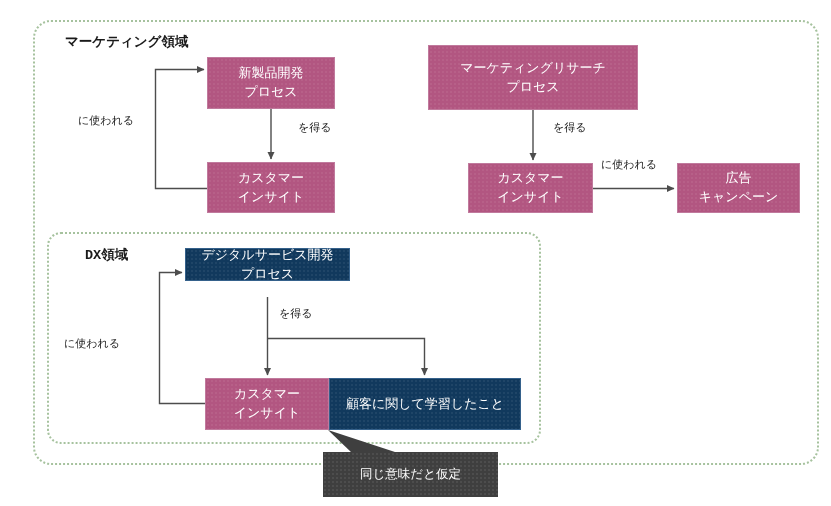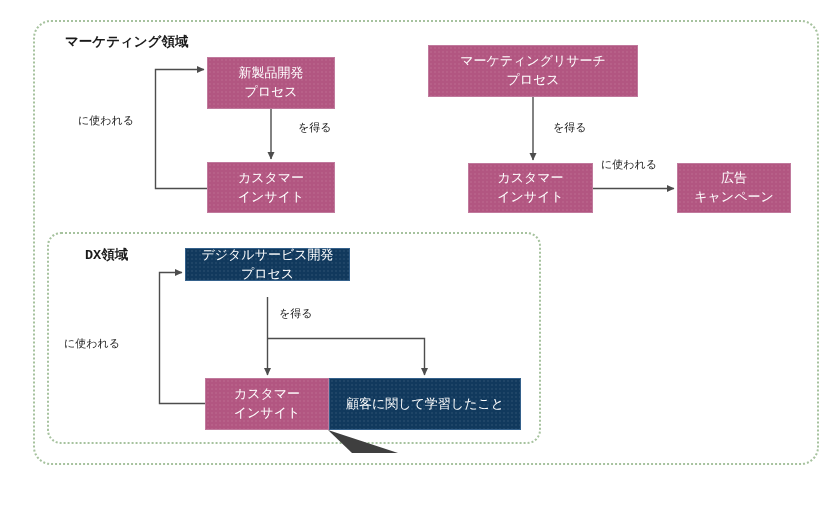--- a/index.html
+++ b/index.html
@@ -73,31 +73,31 @@
   <div class="node pink" style="left:207px;top:45px;width:128px;height:52px;margin-top:12px;">
     <span class="node-label">新製品開発
 プロセス</span>
   </div>
 
   <div class="node pink" style="left:207px;top:162px;width:128px;height:51px;">
     <span class="node-label">カスタマー
 インサイト</span>
   </div>
 
-  <div class="node pink" style="left:428px;top:45px;width:210px;height:52px;">
+  <div class="node pink" style="left:428px;top:45px;width:210px;height:65px;">
     <span class="node-label">マーケティングリサーチ
 プロセス</span>
   </div>
 
   <div class="node pink" style="left:468px;top:163px;width:125px;height:50px;">
     <span class="node-label">カスタマー
 インサイト</span>
   </div>
 
-  <div class="node pink" style="left:677px;top:163px;width:114px;height:50px;">
+  <div class="node pink" style="left:677px;top:163px;width:123px;height:50px;">
     <span class="node-label">広告
 キャンペーン</span>
   </div>
 
   <div class="node navy" style="left:185px;top:248px;width:165px;height:33px;">
     <span class="node-label">デジタルサービス開発
 プロセス</span>
   </div>
 
   <div class="node pink" style="left:205px;top:378px;width:124px;height:52px;">
@@ -109,14 +109,17 @@
     <span class="node-label">顧客に関して学習したこと</span>
   </div>
 
   <div class="edge-label" style="left:78px;top:113px;">に使われる</div>
   <div class="edge-label" style="left:298px;top:120px;">を得る</div>
   <div class="edge-label" style="left:553px;top:120px;">を得る</div>
   <div class="edge-label" style="left:601px;top:157px;">に使われる</div>
   <div class="edge-label" style="left:279px;top:306px;">を得る</div>
   <div class="edge-label" style="left:64px;top:336px;">に使われる</div>
 
+  <div class="callout">
+    <span>同じ意味だと仮定</span>
+  </div>
 
 </div>
 
 </body></html>

